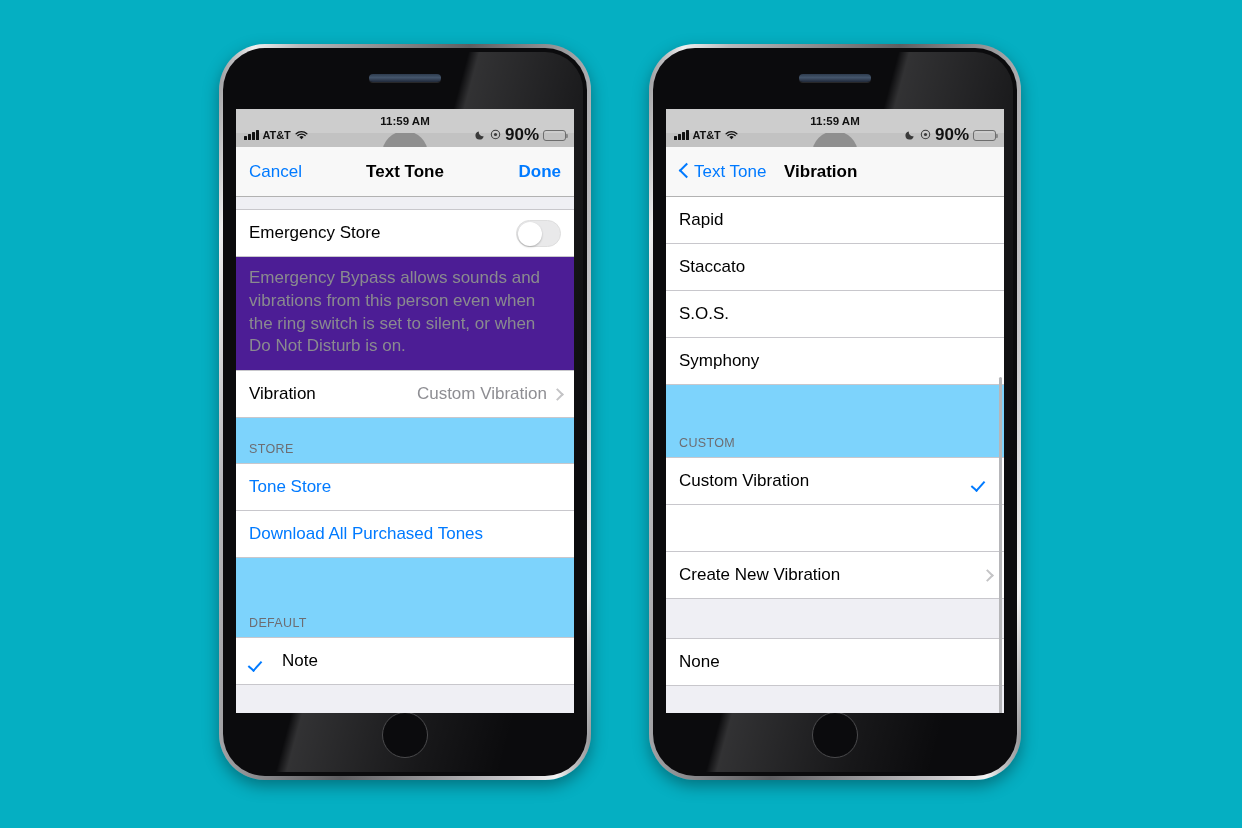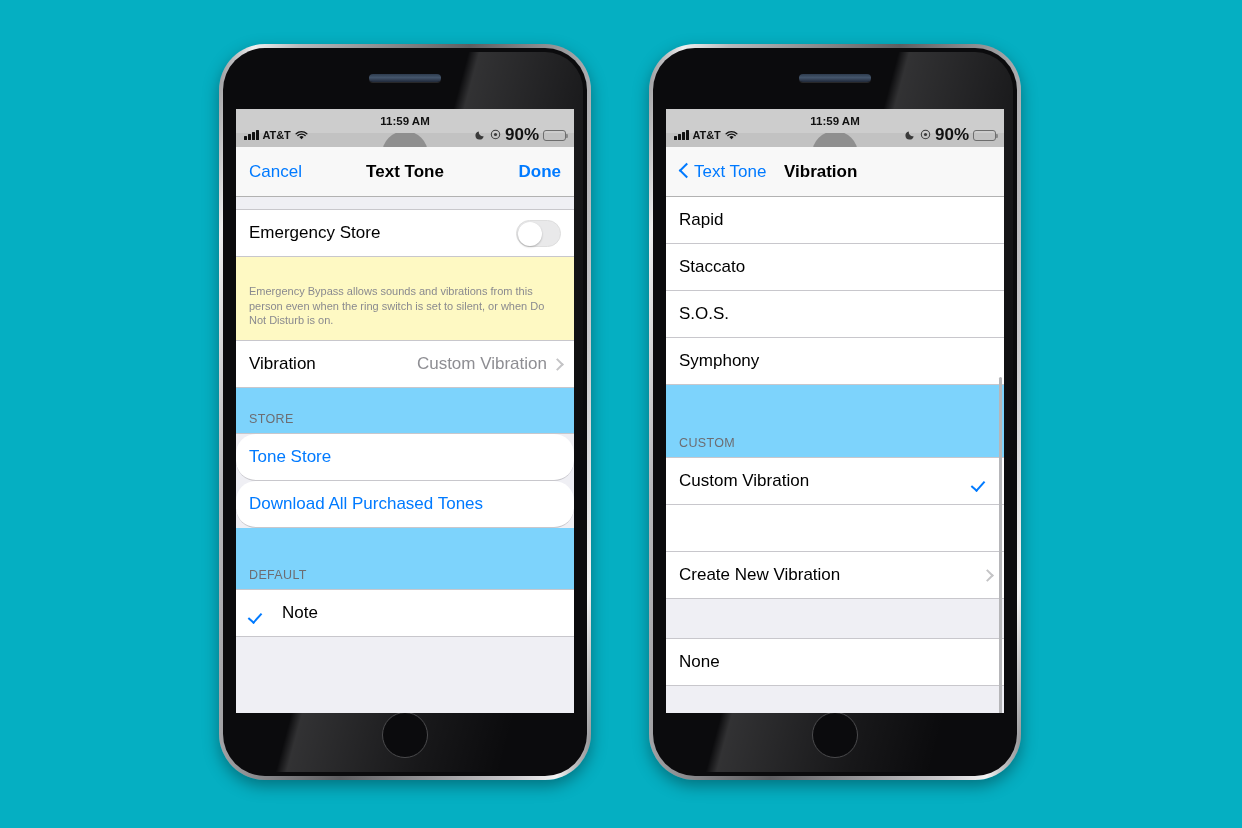--- a/index.html
+++ b/index.html
@@ -146,43 +146,43 @@
   .row {
     min-height:47px; background:#fff;
     display:flex; align-items:center; padding:0 13px;
     border-bottom:.5px solid #c8c7cc;
     font-size:17px; color:#000;
   }
   .row.blank { min-height:47px; }
   .row.blank-gray { background:#efeff4; min-height:40px; }
   .row .label { flex:1; }
   .row .value { color:#8e8e93; font-size:17px; margin-right:4px; }
-  .row.link { color:#007aff;border-radius:20px; }
+  .row.link { color:#007aff; }
   .chev {
     width:8px; height:13px; position:relative; flex:none; margin-left:2px;
   }
   .chev::before {
     content:""; position:absolute; left:0; top:2px;
     width:7px; height:7px;
     border-right:2px solid #c4c4c6; border-top:2px solid #c4c4c6;
     transform:rotate(45deg);
   }
   .toggle {
     width:45px; height:27px; border-radius:14px;
     background:#e9e9ea; border:.5px solid #dedede;
     position:relative; flex:none; cursor:pointer;
   }
   .toggle .knob {
     position:absolute; left:1px; top:1px;
     width:24px; height:24px; border-radius:50%;
     background:#fff; box-shadow:0 1px 2px rgba(0,0,0,.25);
   }
   .footnote {
-    background:#fef9c3; padding:27px 13px 12px 13px;
-    font-size:11px; line-height:1.34; color:#8a8a8f;
+    background:#4c1d95; padding:10px 13px 12px 13px;
+    font-size:17px; line-height:1.34; color:#8a8a8f;
     border-bottom:.5px solid #c8c7cc;
   }
   .check {
     width:19px; height:19px; position:relative; flex:none;
   }
   .check::before {
     content:""; position:absolute; left:2px; top:6px;
     width:6px; height:11px;
     border-right:2.6px solid #007aff; border-bottom:2.6px solid #007aff;
     transform:rotate(42deg);
@@ -278,21 +278,21 @@
 
           <div class="section-head">STORE</div>
 
           <div class="row link">
             <span class="label">Tone Store</span>
           </div>
           <div class="row link">
             <span class="label">Download All Purchased Tones</span>
           </div>
 
-          <div class="section-head" style="height:62px">DEFAULT</div>
+          <div class="section-head" style="height:80px">DEFAULT</div>
 
           <div class="row">
             <span class="check lead"></span>
             <span class="label">Note</span>
           </div>
 
           <div class="group-gap noborder" style="height:30px"></div>
         </div>
       </div>
     </div>

